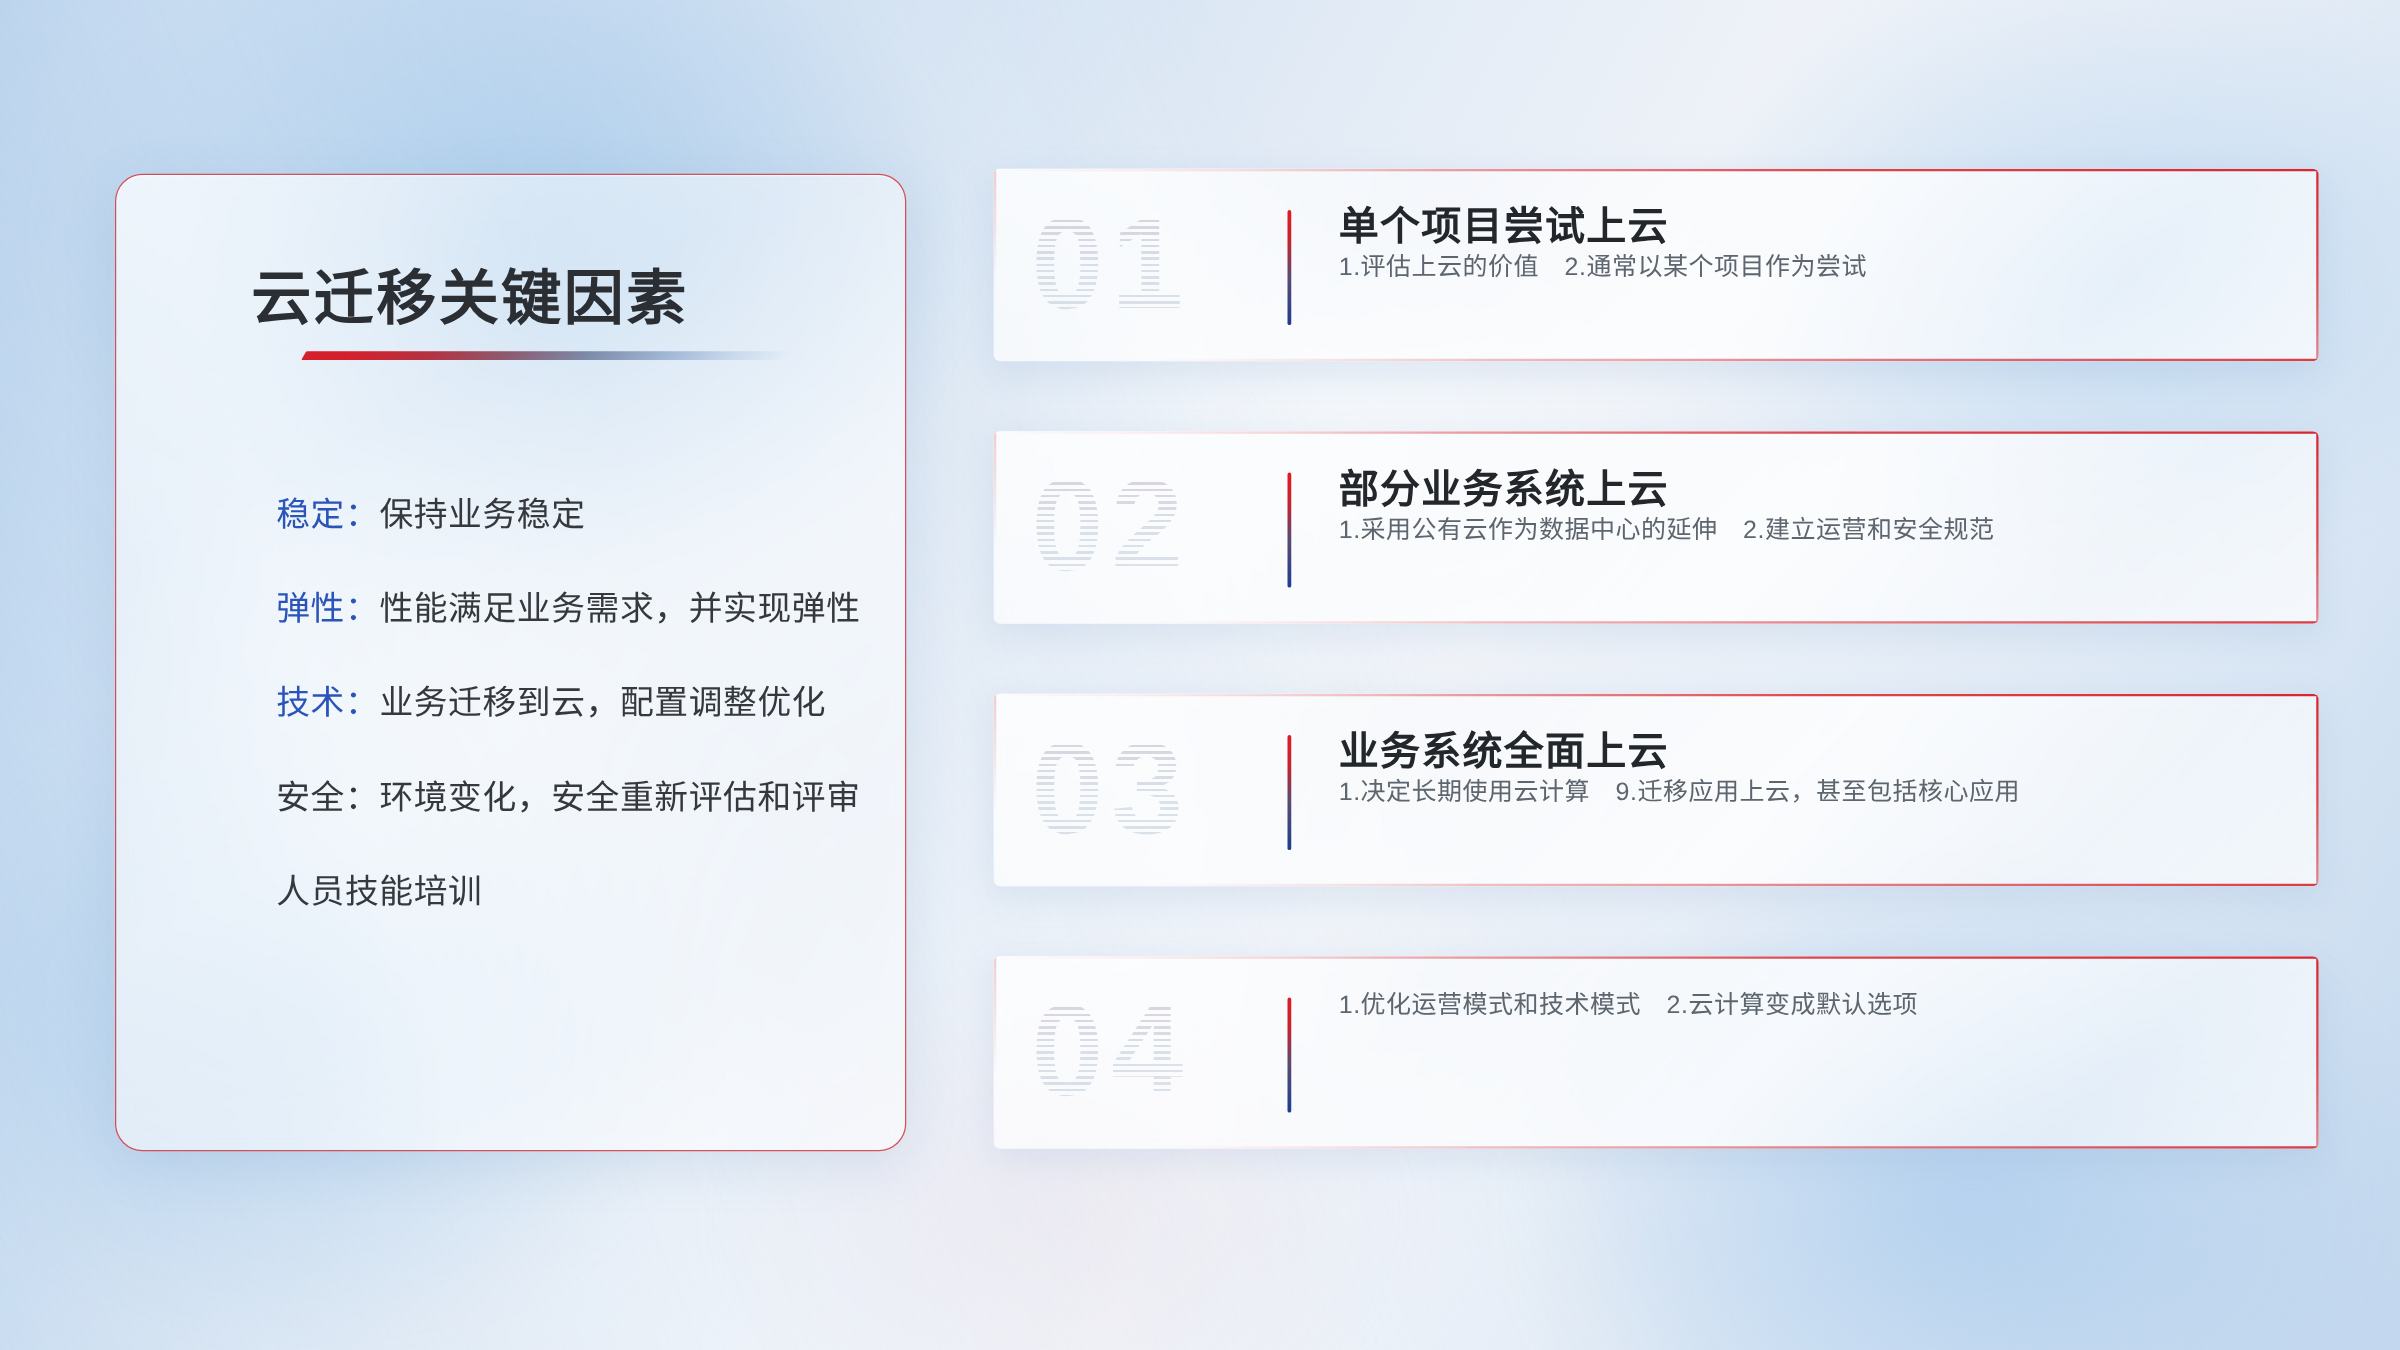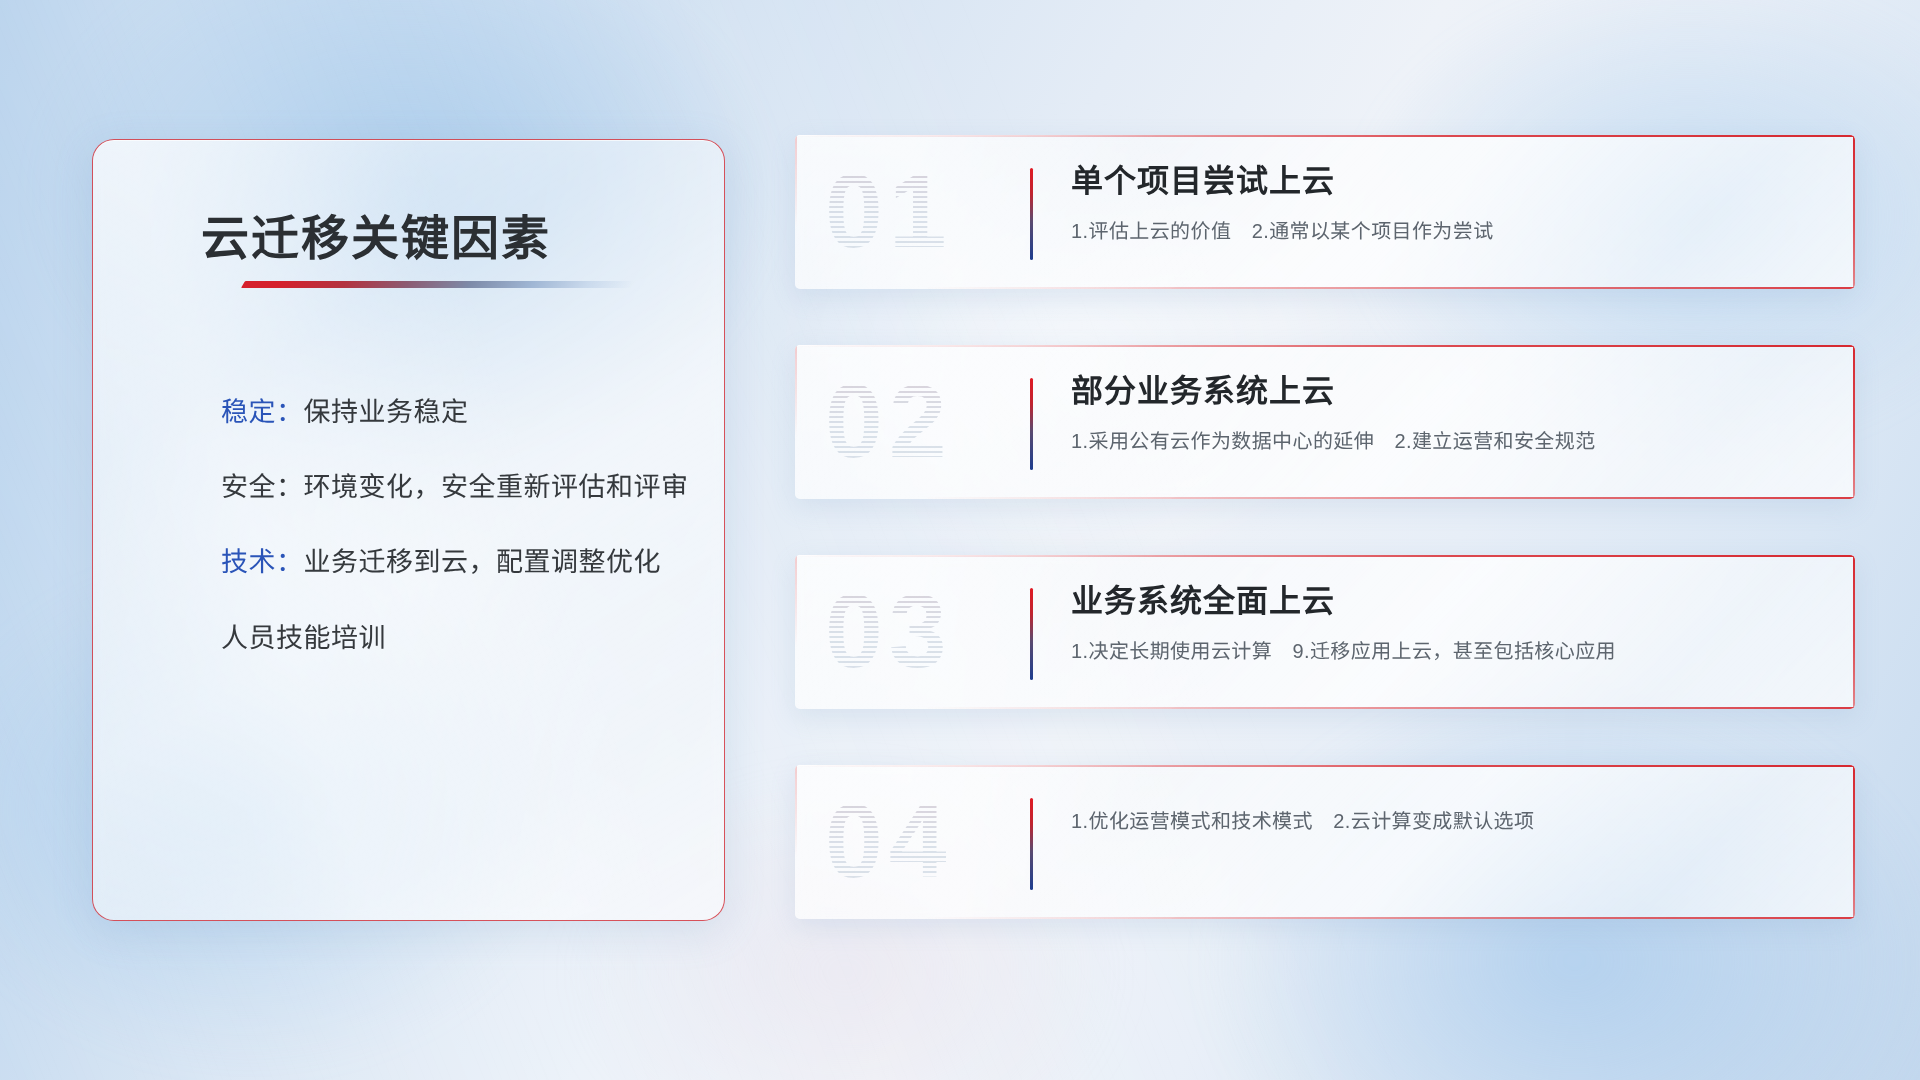--- a/index.html
+++ b/index.html
@@ -197,21 +197,20 @@
     width:3px; height:92px;
     background: linear-gradient(180deg, #e01b24 0%, #c02430 28%, #5a4a70 58%, #1d3d8f 100%);
     border-radius:2px;
   }
   .step .texts { position:absolute; left:276px; top:26px; right:34px; }
   .step .s-title {
     font-size:32px; font-weight:700; color:#23272b;
     letter-spacing:1px; line-height:1.25; white-space:nowrap;
   }
   .step .s-sub {
-    margin-top:17px;
     font-size:20px; color:#5d656e; letter-spacing:.4px;
     line-height:1.3; white-space:nowrap;
   }
 </style>
 </head>
 <body>
 
 <div id="bg">
   <div class="base"></div>
   <div class="glow-a"></div>
@@ -230,27 +229,30 @@
 
     <h1 class="left-title">云迁移关键因素</h1>
     <div class="title-rule"></div>
 
     <div class="left-list">
 
       <div class="row">
         <span class="k">稳定：</span><span class="v">保持业务稳定</span>
       </div>
 
+      <div class="row">
+        <span class="k">弹性：</span><span class="v">性能满足业务需求，并实现弹性</span>
+      </div>
+
+      <div class="row">
+        <span class="k">技术：</span><span class="v">业务迁移到云，配置调整优化</span>
+      </div>
 
       <div class="row">
         <span class="k plain">安全：</span><span class="v">环境变化，安全重新评估和评审</span>
-      </div>
-
-      <div class="row">
-        <span class="k">技术：</span><span class="v">业务迁移到云，配置调整优化</span>
       </div>
 
 
       <div class="row cont">人员技能培训</div>
 
     </div>
   </section>
 
   <section class="steps">
 

